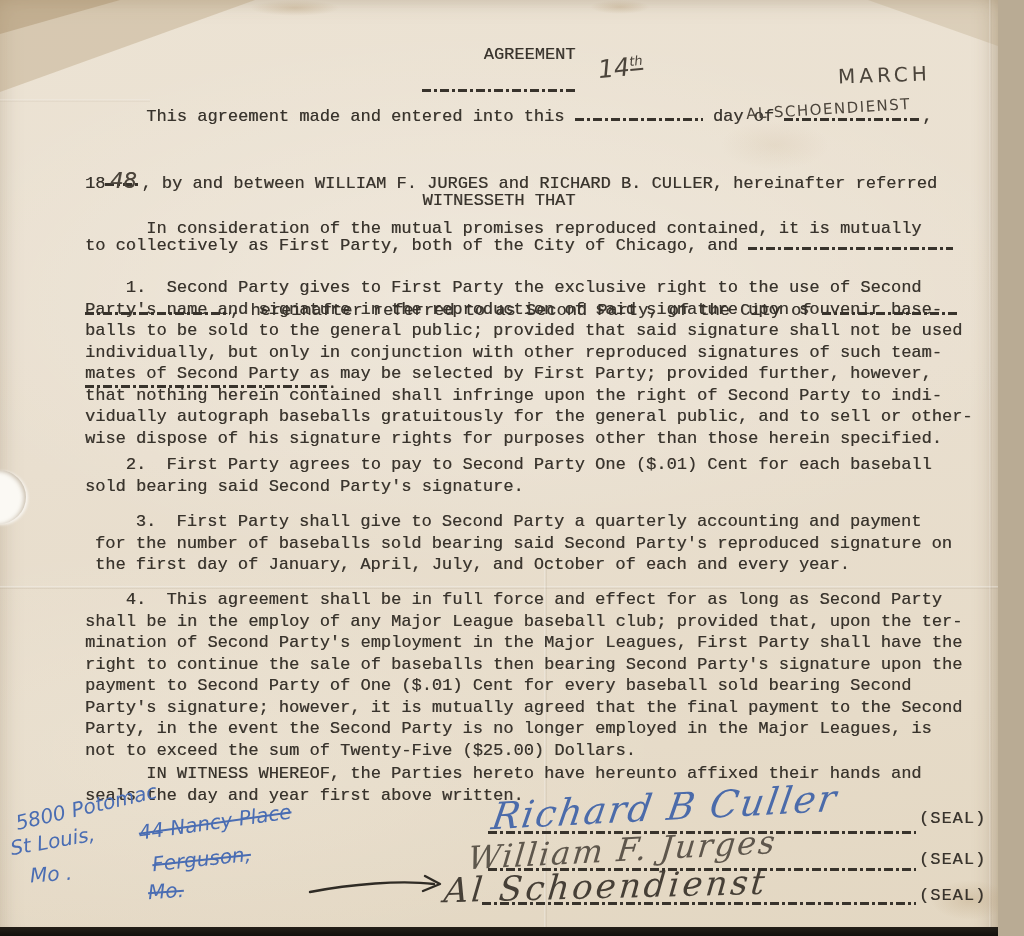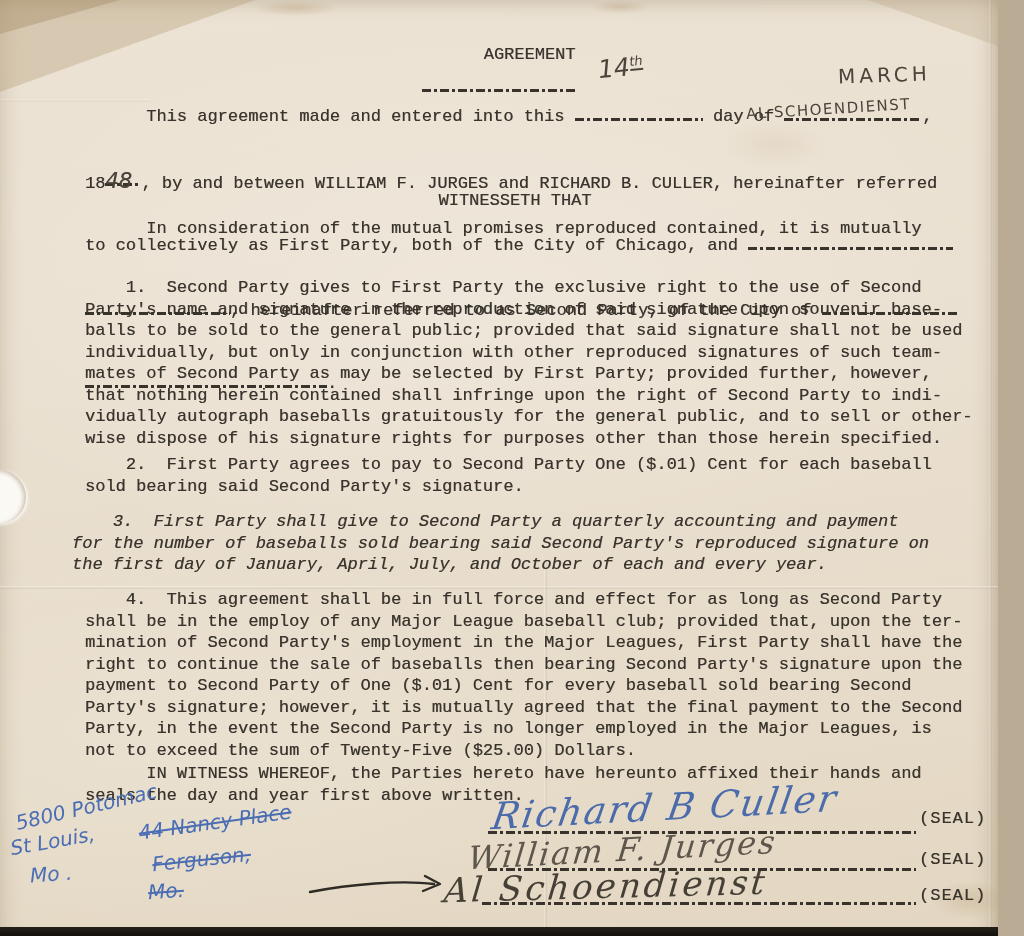--- a/index.html
+++ b/index.html
@@ -64,37 +64,37 @@
 
   <div class="abs center" style="top:22px;">
     <span class="typed" style="display:inline-block;">
       <span>AGREEMENT</span>
       <span class="dd rule" style="display:block;margin-top:2px;"></span>
     </span>
   </div>
 
   <div class="abs typed" style="left:85px;top:63px;right:30px;">
     <div class="tline"><span>      This agreement made and entered into this </span><span class="tb dd" style="width:128px;"></span><span> day of </span><span class="tb dd" style="width:138px;"></span><span>,</span></div>
-    <div class="tline"><span>18</span><span class="tb dd hand" style="width:36px;font-size:21px;font-style:italic;">48</span><span>, by and between WILLIAM F. JURGES and RICHARD B. CULLER, hereinafter referred</span></div>
+    <div class="tline"><span>18</span><span class="tb dd hand" style="width:36px;font-size:21px;font-style:italic;text-align:center;">48</span><span>, by and between WILLIAM F. JURGES and RICHARD B. CULLER, hereinafter referred</span></div>
     <div class="tline"><span>to collectively as First Party, both of the City of Chicago, and </span><span class="tb dd" style="width:205px;"></span></div>
     <div class="tline"><span class="tb dd" style="width:145px;"></span><span>, hereinafter referred to as Second Party, of the City of </span><span class="tb dd" style="width:136px;"></span></div>
     <div class="tline" style="margin-top:9px;"><span class="tb dd" style="width:242px;"></span><span>.</span></div>
   </div>
 
   <div class="abs hand" style="left:598px;top:53px;font-size:25px;font-style:italic;transform:rotate(-6deg);"><span>14</span><sup style="font-size:13px;border-bottom:2px solid var(--pencil);">th</sup></div>
   <div class="abs hand" style="left:838px;top:63px;font-size:20px;letter-spacing:4px;transform:rotate(-2deg);">MARCH</div>
   <div class="abs hand" style="left:746px;top:100px;font-size:15px;letter-spacing:1.5px;transform:rotate(-3.5deg);white-space:nowrap;">AL SCHOENDIENST</div>
 
-  <div class="abs center typed" style="top:190px;margin-left:16px;">WITNESSETH THAT</div>
+  <div class="abs center typed" style="top:190px;">WITNESSETH THAT</div>
 
   <div class="abs typed" style="left:85px;top:218px;"><div class="tline">      In consideration of the mutual promises reproduced contained, it is mutually</div></div>
 
   <div class="abs typed" style="left:85px;top:277px;"><div class="tline">    1.  Second Party gives to First Party the exclusive right to the use of Second</div><div class="tline">Party's name and signature in the reproduction of said signature upon souvenir base-</div><div class="tline">balls to be sold to the general public; provided that said signature shall not be used</div><div class="tline">individually, but only in conjunction with other reproduced signatures of such team-</div><div class="tline">mates of Second Party as may be selected by First Party; provided further, however,</div><div class="tline">that nothing herein contained shall infringe upon the right of Second Party to indi-</div><div class="tline">vidually autograph baseballs gratuitously for the general public, and to sell or other-</div><div class="tline">wise dispose of his signature rights for purposes other than those herein specified.</div></div>
   <div class="abs typed" style="left:85px;top:454px;"><div class="tline">    2.  First Party agrees to pay to Second Party One ($.01) Cent for each baseball</div><div class="tline">sold bearing said Second Party's signature.</div></div>
-  <div class="abs typed" style="left:72px;top:511px;font-style:italic;"><div class="tline">    3.  First Party shall give to Second Party a quarterly accounting and payment</div><div class="tline">for the number of baseballs sold bearing said Second Party's reproduced signature on</div><div class="tline">the first day of January, April, July, and October of each and every year.</div></div>
+  <div class="abs typed" style="left:95px;top:511px;"><div class="tline">    3.  First Party shall give to Second Party a quarterly accounting and payment</div><div class="tline">for the number of baseballs sold bearing said Second Party's reproduced signature on</div><div class="tline">the first day of January, April, July, and October of each and every year.</div></div>
   <div class="abs typed" style="left:85px;top:589px;"><div class="tline">    4.  This agreement shall be in full force and effect for as long as Second Party</div><div class="tline">shall be in the employ of any Major League baseball club; provided that, upon the ter-</div><div class="tline">mination of Second Party's employment in the Major Leagues, First Party shall have the</div><div class="tline">right to continue the sale of baseballs then bearing Second Party's signature upon the</div><div class="tline">payment to Second Party of One ($.01) Cent for every baseball sold bearing Second</div><div class="tline">Party's signature; however, it is mutually agreed that the final payment to the Second</div><div class="tline">Party, in the event the Second Party is no longer employed in the Major Leagues, is</div><div class="tline">not to exceed the sum of Twenty-Five ($25.00) Dollars.</div></div>
 
   <div class="abs typed" style="left:85px;top:763px;"><div class="tline">      IN WITNESS WHEREOF, the Parties hereto have hereunto affixed their hands and</div><div class="tline">seals the day and year first above written.</div></div>
 
   <div class="abs dd rule" style="left:488px;top:831px;width:428px;"></div>
   <div class="abs dd rule" style="left:488px;top:868px;width:428px;"></div>
   <div class="abs dd rule" style="left:482px;top:902px;width:434px;"></div>
   <div class="abs typed seal" style="left:919px;top:808px;">(SEAL)</div>
   <div class="abs typed seal" style="left:919px;top:849px;">(SEAL)</div>
   <div class="abs typed seal" style="left:919px;top:885px;">(SEAL)</div>

